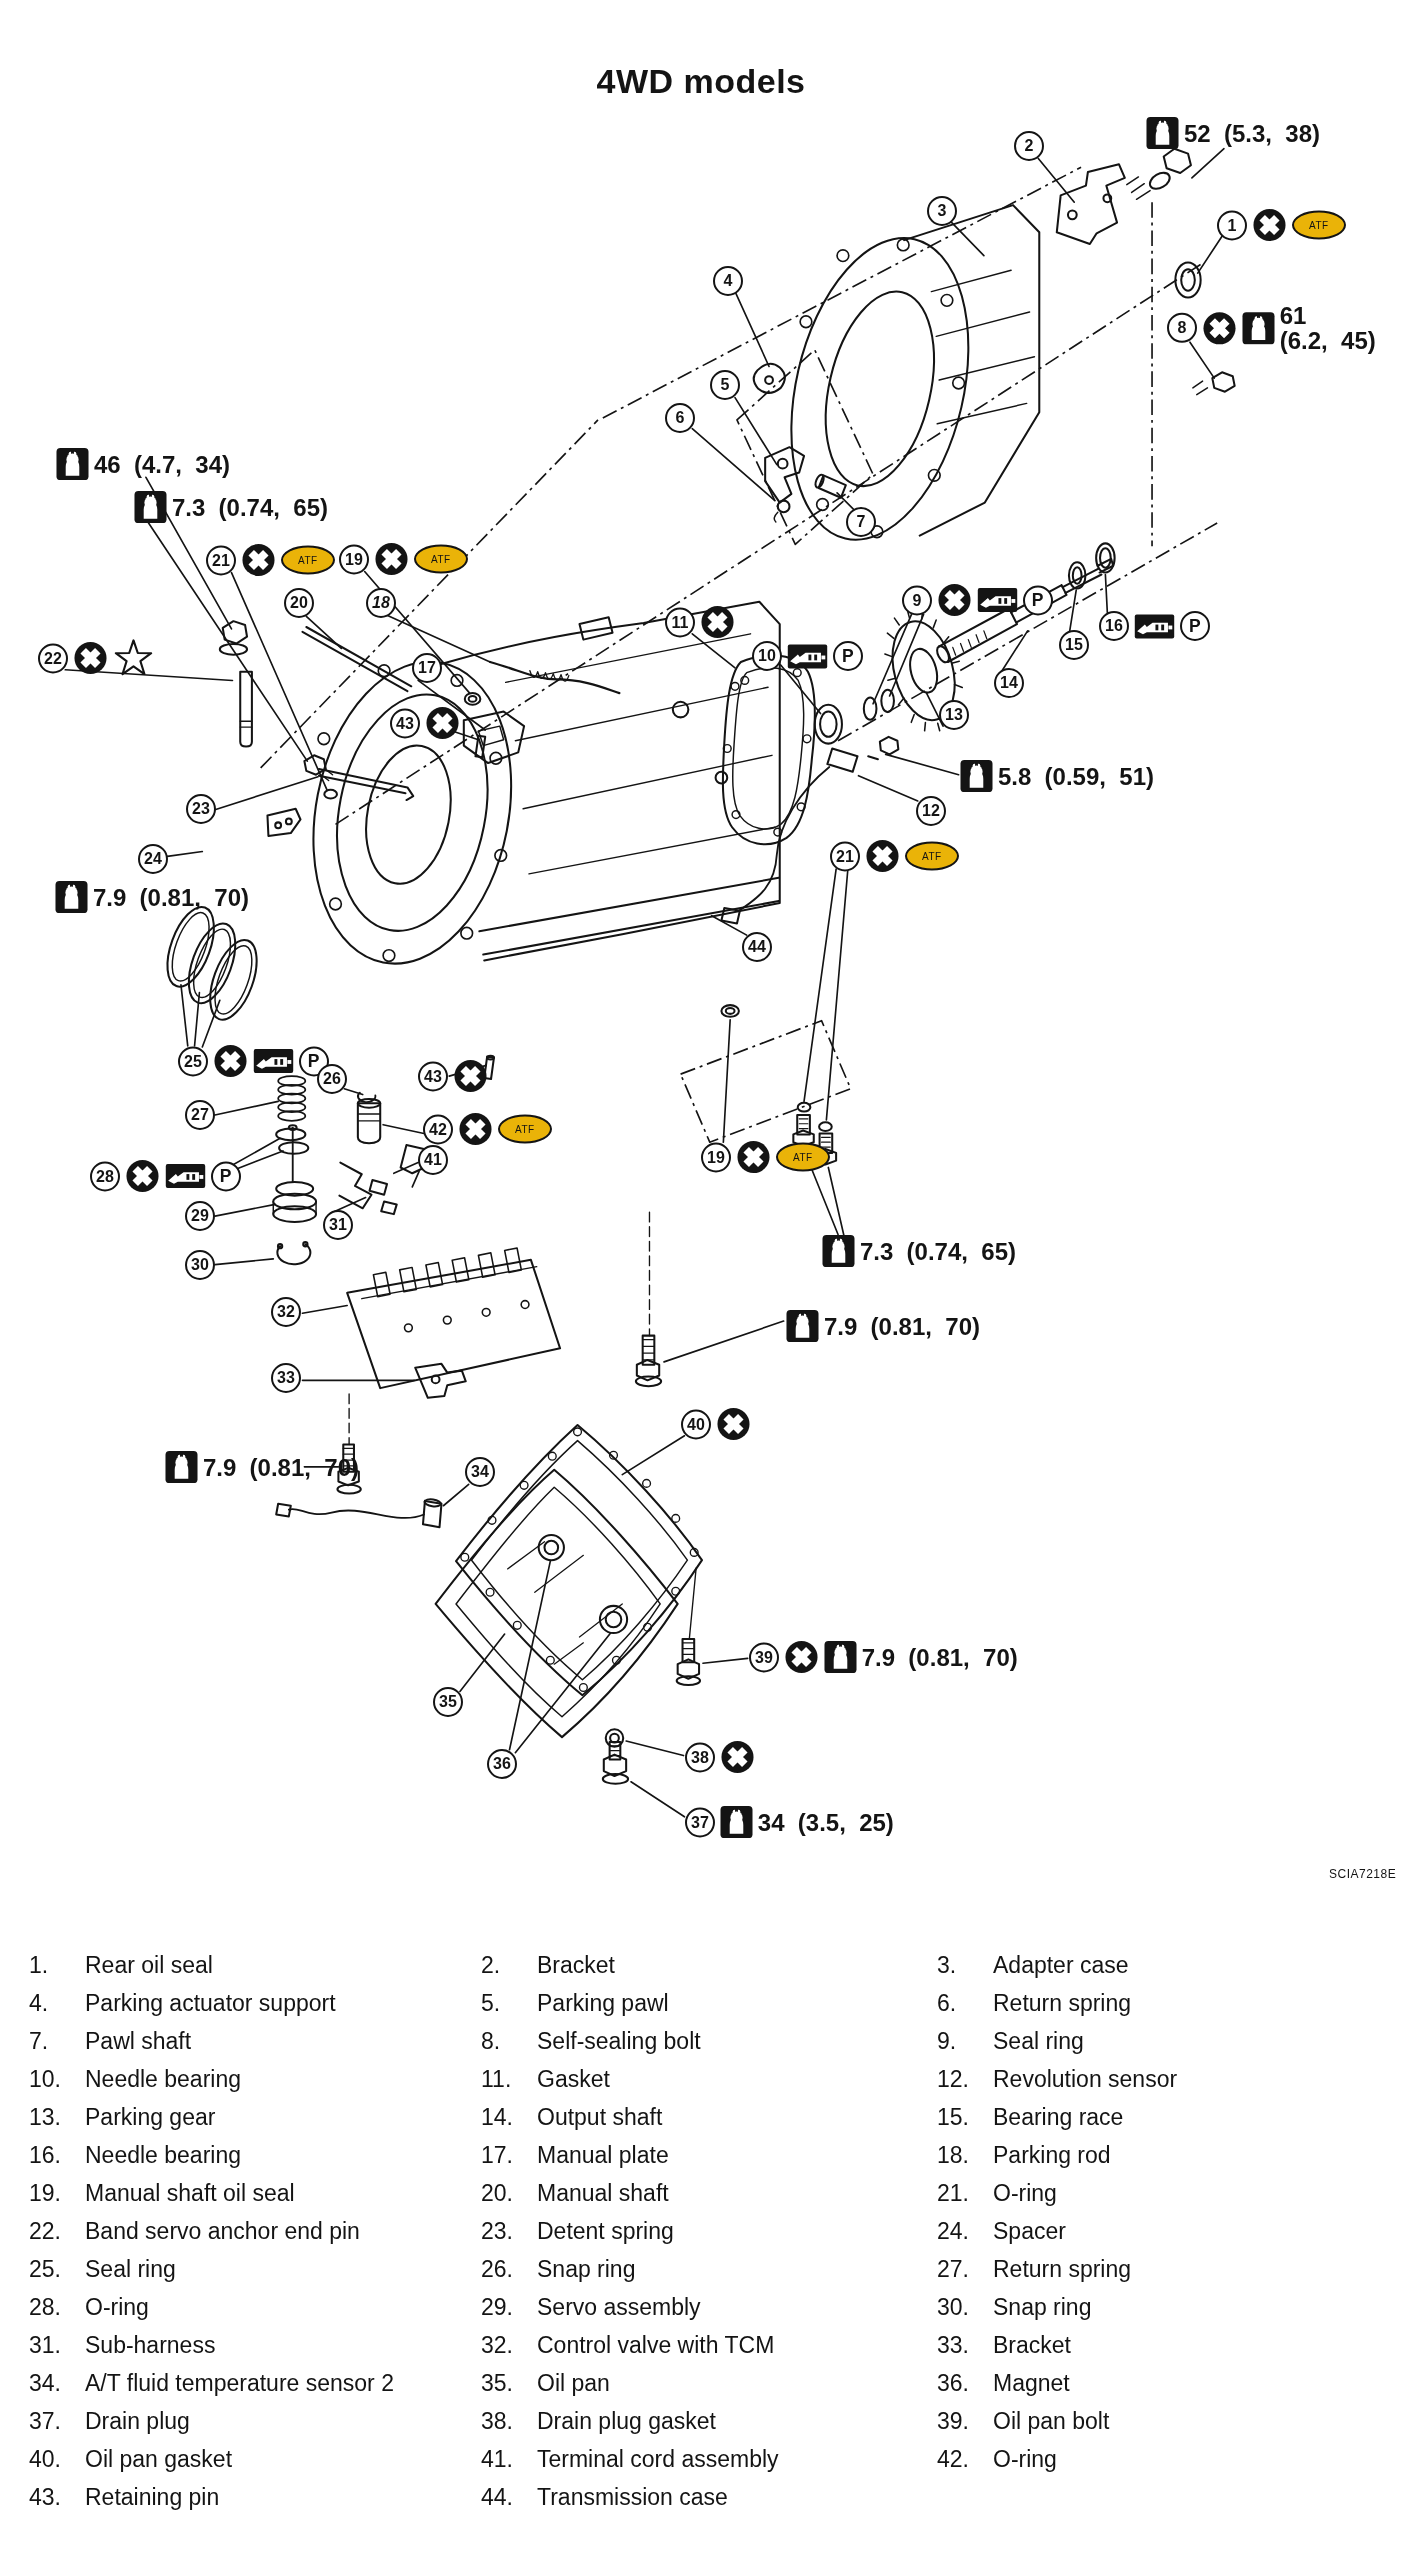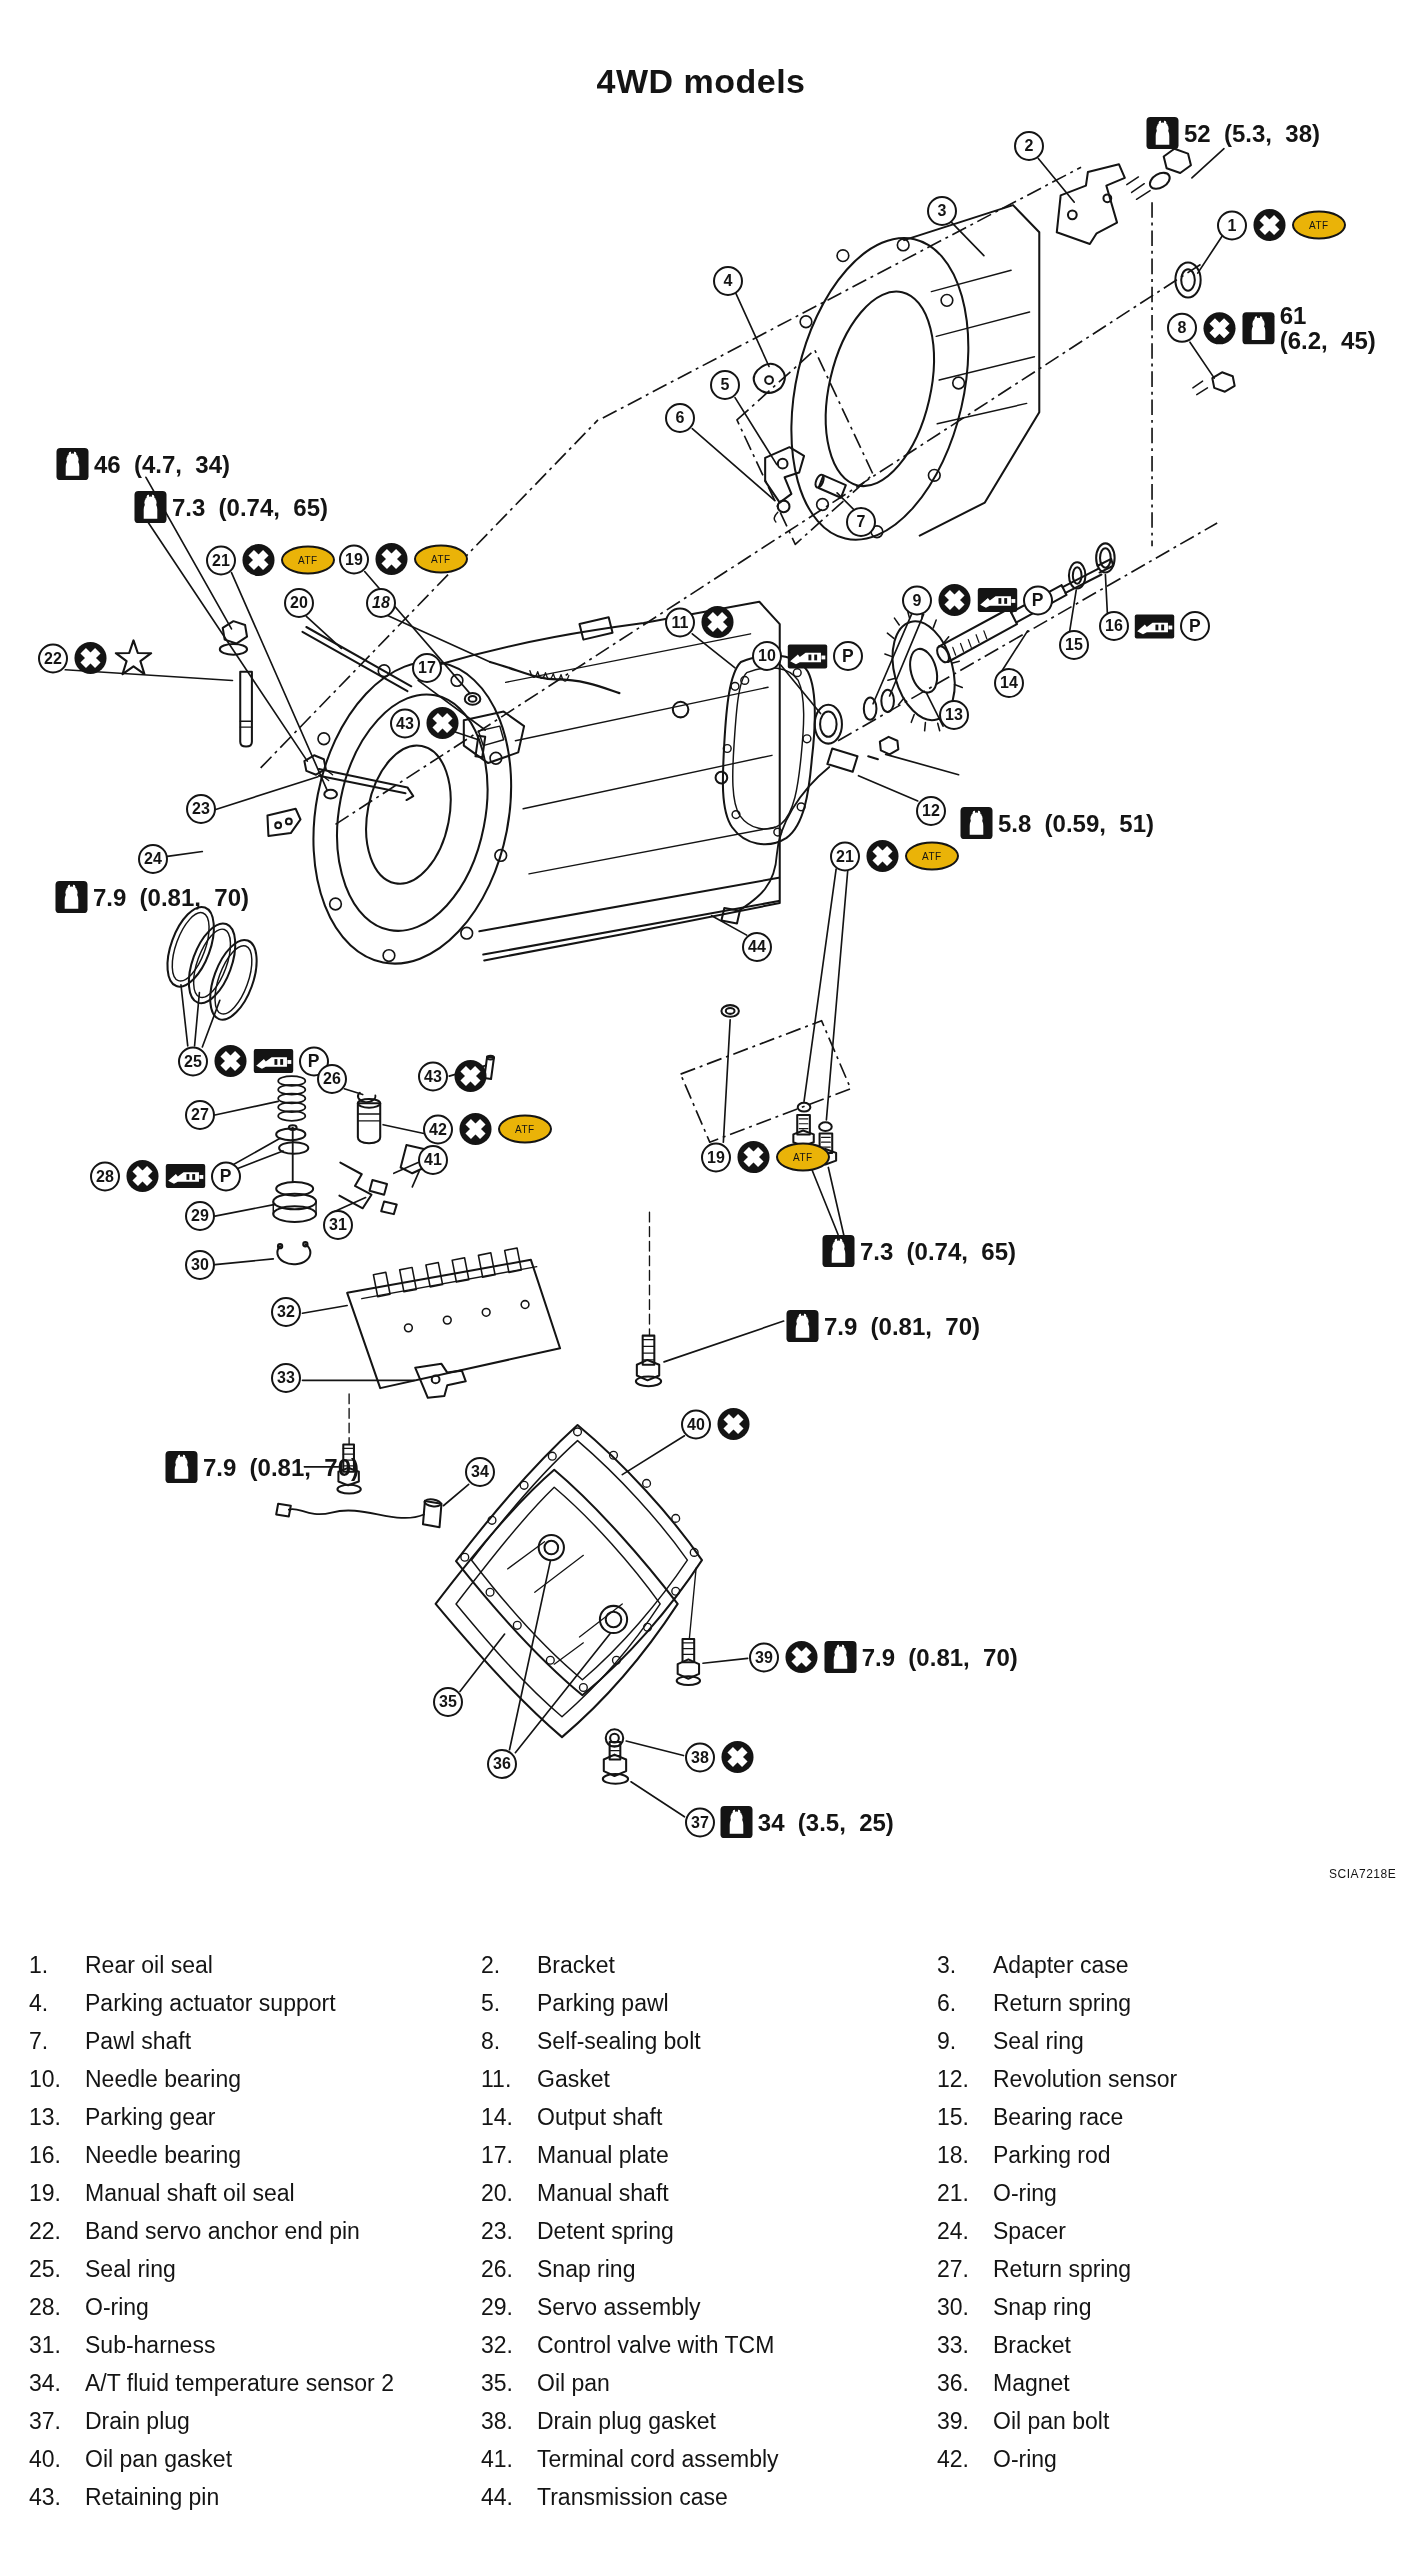--- a/index.html
+++ b/index.html
@@ -517,21 +517,21 @@
         <span class="balloon">16</span>
         <svg class="sym" width="41" height="25" viewBox="0 0 42 26">
           <rect x="0.5" y="0.5" width="41" height="25" rx="2" fill="#141414"></rect>
           <path fill="#fff" d="M3,18 L11,11 L13,13.5 L19,9 L35,9 L35,19 L13,19 L9,21 Z"></path>
           <rect x="22" y="11" width="3" height="6" fill="#141414"></rect>
           <rect x="28" y="11" width="3" height="6" fill="#141414"></rect>
           <rect x="35.5" y="12" width="4" height="4" fill="#fff"></rect>
         </svg>
         <span class="pcirc">P</span>
       </div>
-      <div class="callout" style="left: 960px; top: 776px; margin-top: 47px;">
+      <div class="callout" style="left: 960px; top: 776px;">
         <svg class="sym" width="33" height="33" viewBox="0 0 34 34">
           <rect x="0.5" y="0.5" width="33" height="33" rx="4" fill="#141414"></rect>
           <circle cx="17" cy="12.5" r="6.3" fill="#fff"></circle>
           <path fill="#fff" d="M10,29 L10,20 Q10,15 13,13 L13,6.5 Q13,4.5 15,4.5 L15.5,4.5 L15.5,12 L18.5,12 L18.5,4.5 L19,4.5 Q21,4.5 21,6.5 L21,13 Q24,15 24,20 L24,29 Z"></path>
         </svg>
         <span class="tq">5.8  (0.59,  51)</span>
       </div>
       <div class="callout" style="left: 916px; top: 811px;">
         <span class="balloon">12</span>
       </div>

